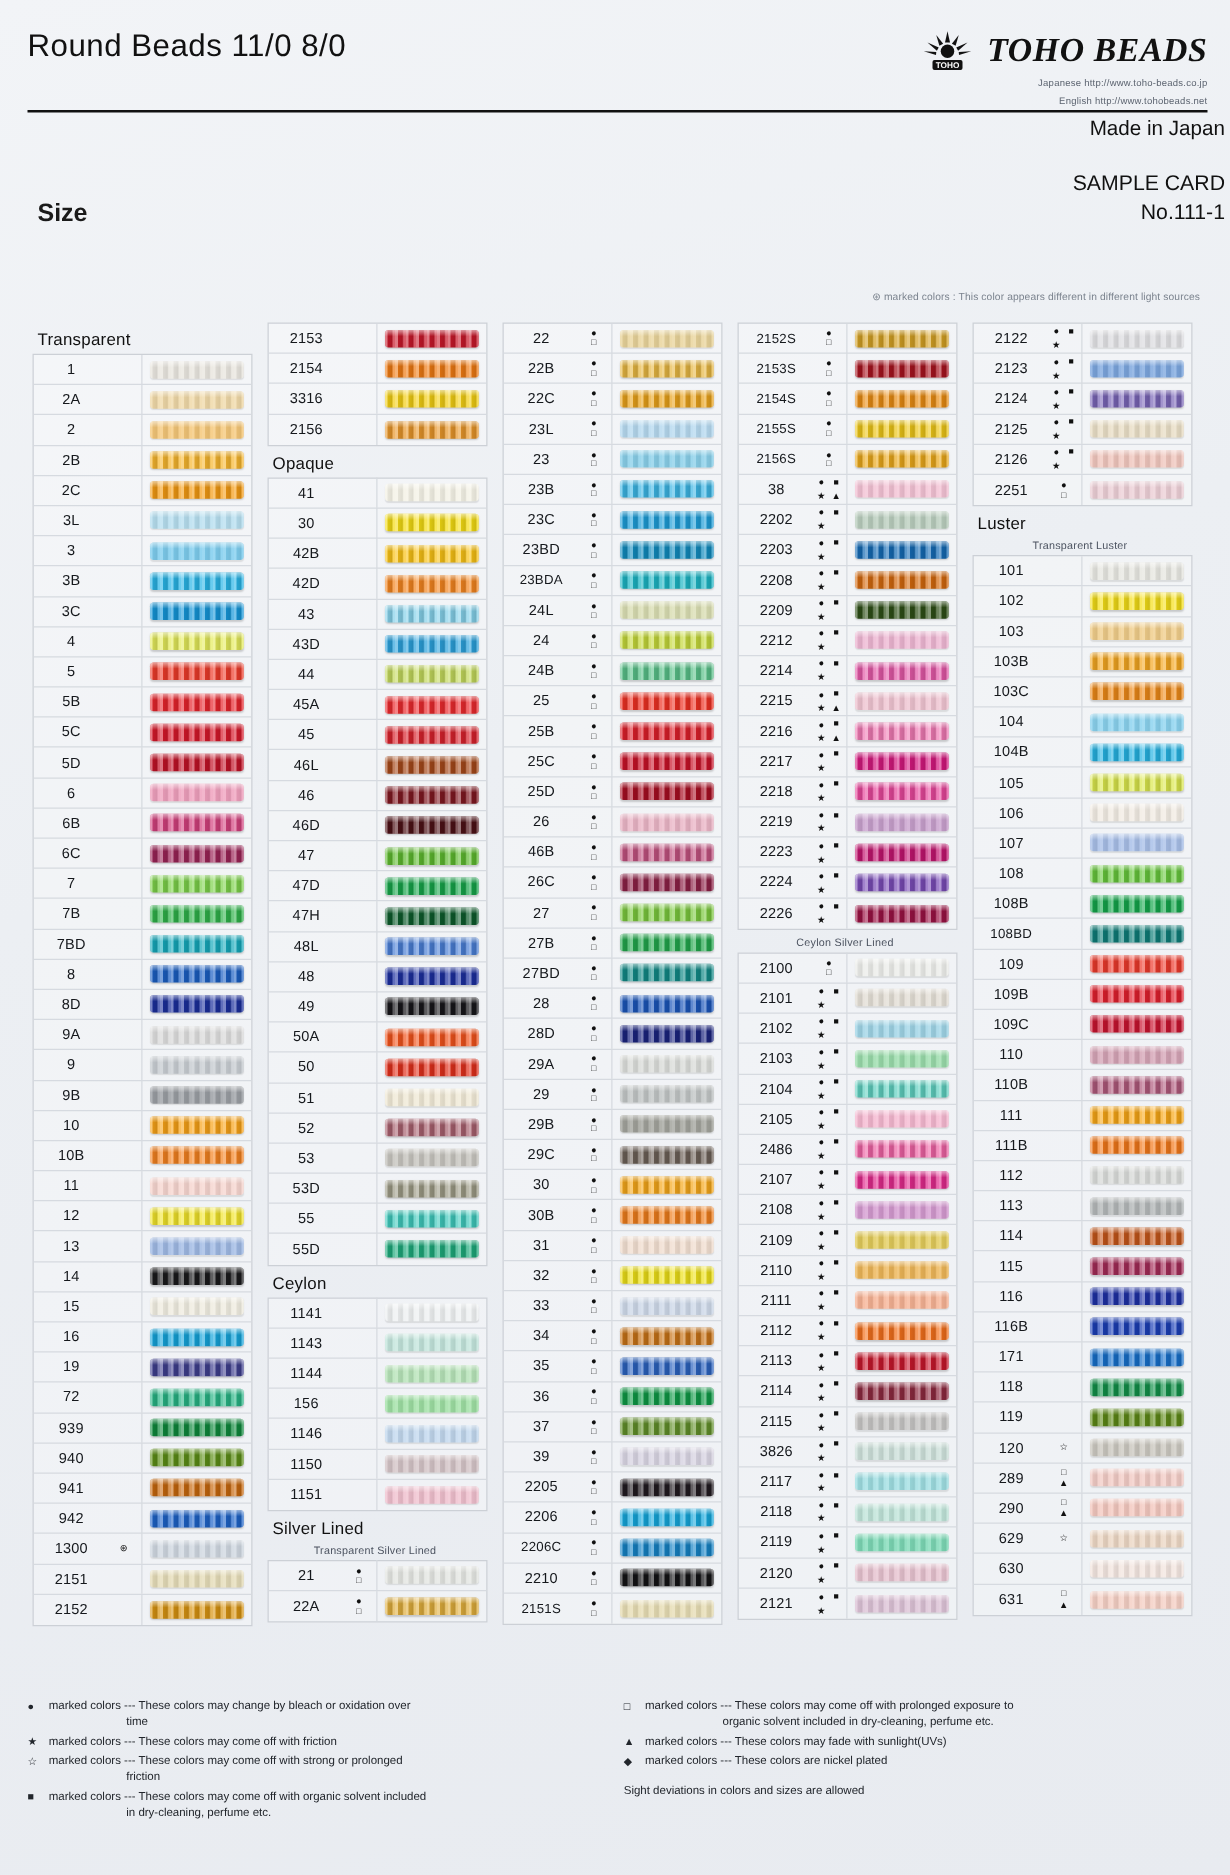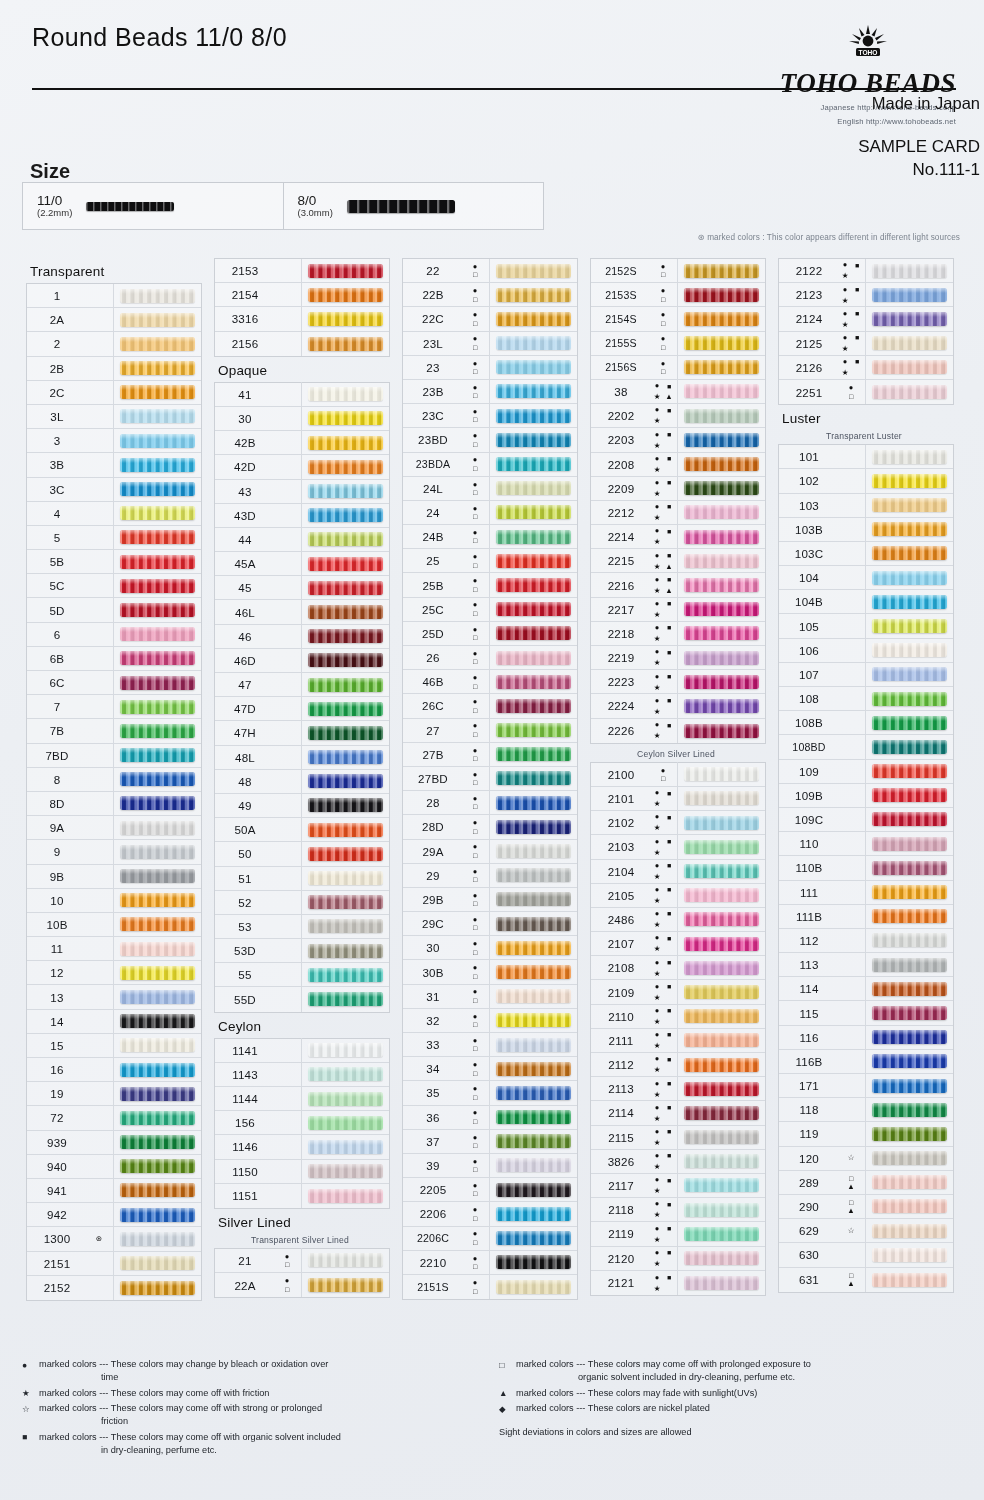--- a/index.html
+++ b/index.html
@@ -4,29 +4,29 @@
 <style>
   * { box-sizing: border-box; margin: 0; padding: 0; }
   body {
     width: 984px; height: 1500px;
     background: linear-gradient(160deg,#f2f4f7 0%,#eceff3 40%,#e8ebf0 100%);
     font-family: "Liberation Sans", sans-serif;
     color: #1a1a1a;
     position: relative;
     overflow: hidden;
   }
-  .page { position: relative; width: 984px; height: 1500px; padding: 0 24px; }
+  .page { position: relative; width: 984px; height: 1500px; padding: 0 14px; }
 
   
   .header { position: relative; height: 98px; }
   .title { position: absolute; left: 8px; top: 22px; font-size: 25px; line-height: 1.26;
            letter-spacing: .4px; font-weight: 400; color:#111; }
   .title .line2 { display:block; }
   .brand { position: absolute; right: 4px; top: 22px; text-align: right; }
-  .brand-row { display: flex; align-items: center; justify-content: flex-end; gap: 10px; flex-direction: column; }
+  .brand-row { display: flex; align-items: center; justify-content: flex-end; gap: 10px; }
   .toho-mark { width: 44px; height: 36px; position: relative; flex: none; }
   .brand-name { font-family: "Liberation Serif", serif; font-style: italic; font-weight: bold;
                 font-size: 27px; letter-spacing: .5px; color:#111; }
   .brand-url { font-size: 7.6px; color:#5c6470; letter-spacing:.2px; line-height:1.5; margin-top:3px; }
   .rule { position:absolute; left:8px; right:4px; top:88px; height:2px; background:#111; }
   .made { position:absolute; right:4px; top:94px; font-size:16.5px; color:#111; }
   .sample-card { position:absolute; right:4px; top:136px; text-align:right; font-size:17px; line-height:1.35; color:#111; }
 
   
   .size-label { position:absolute; left:30px; top:160px; font-size:20px;font-weight:bold; }
@@ -127,36 +127,20 @@
     <div class="rule"></div>
   </div>
 
   <div class="made">Made in Japan</div>
   <div class="sample-card">
     <div>SAMPLE CARD</div>
     <div>No.111-1</div>
   </div>
 
   <div class="size-label">Size</div>
-  <div class="size-box">
-    <div class="size-cell">
-      <div class="size-txt">
-        <span>11/0</span>
-        <small>(2.2mm)</small>
-      </div>
-      <div class="size-bead bead-strip-sm"></div>
-    </div>
-    <div class="size-cell">
-      <div class="size-txt">
-        <span>8/0</span>
-        <small>(3.0mm)</small>
-      </div>
-      <div class="size-bead bead-strip-lg"></div>
-    </div>
-  </div>
 
   <div class="light-note">⊛ marked colors : This color appears different in different light sources</div>
 
   <div class="grid" id="grid">
       <div class="col">
         <div class="sec-head">Transparent</div>
         <div class="tbl">
           <div class="row">
             <div class="code">1</div>
             <div class="sym"></div>

